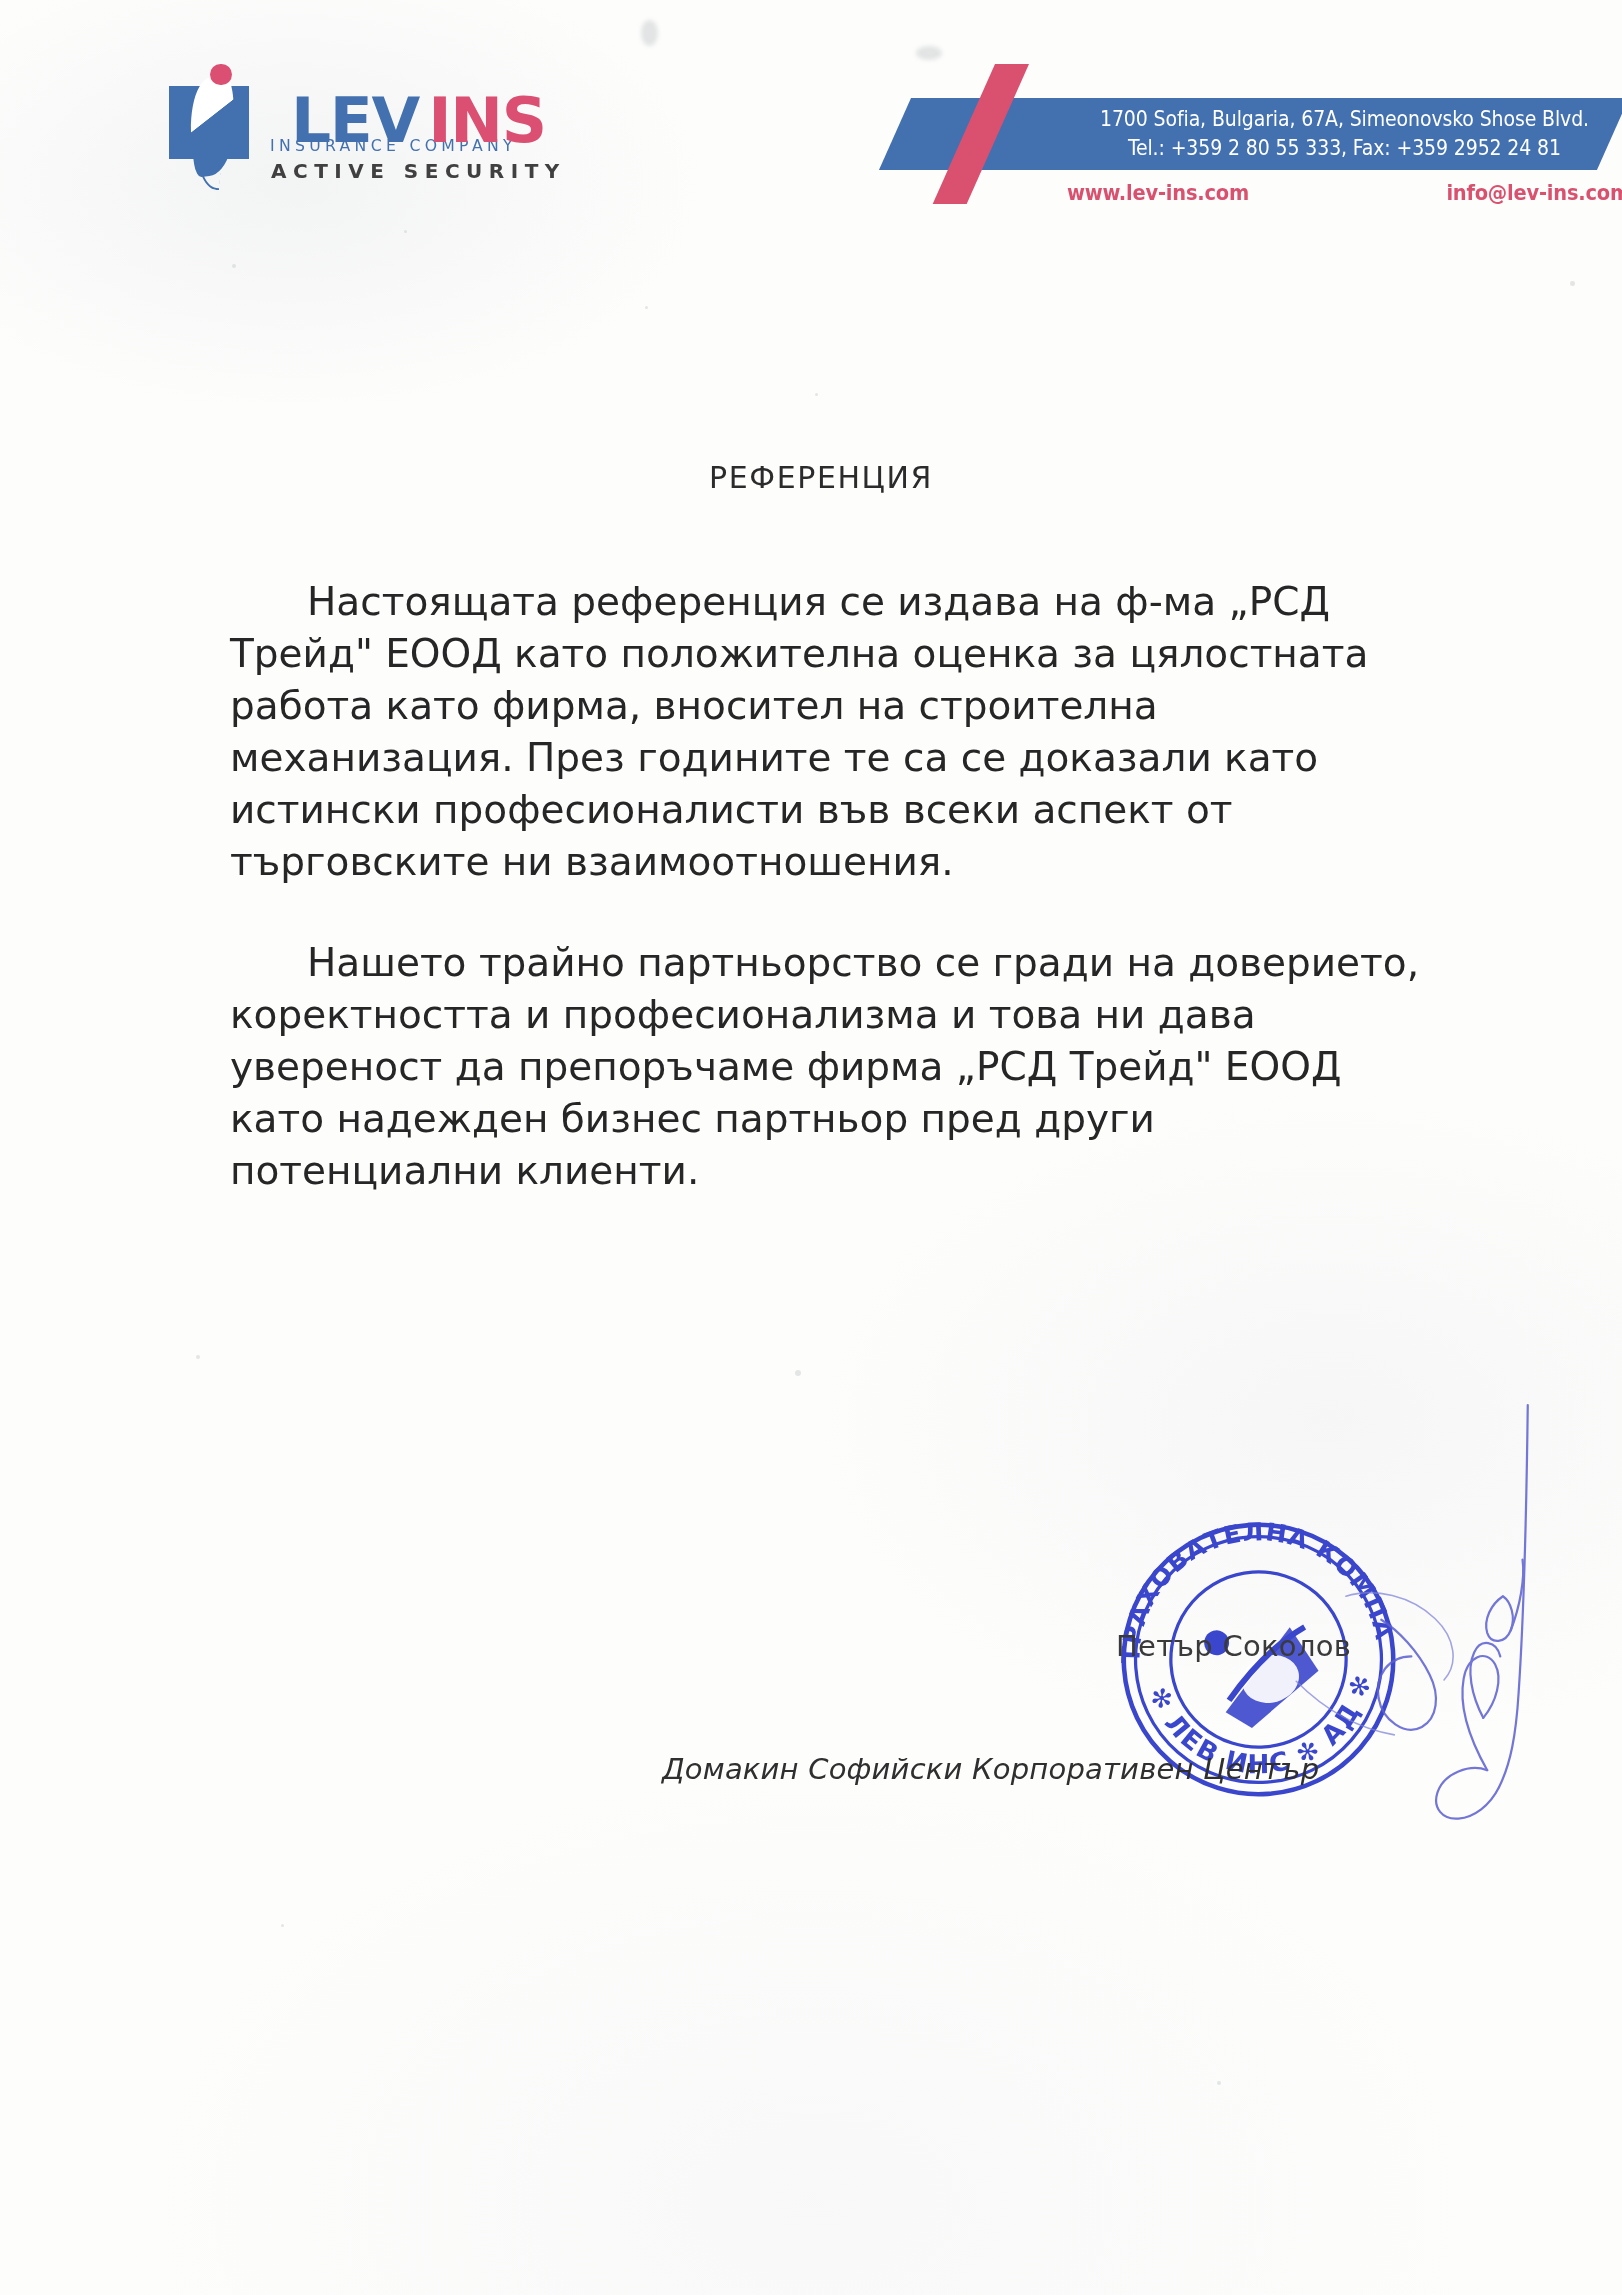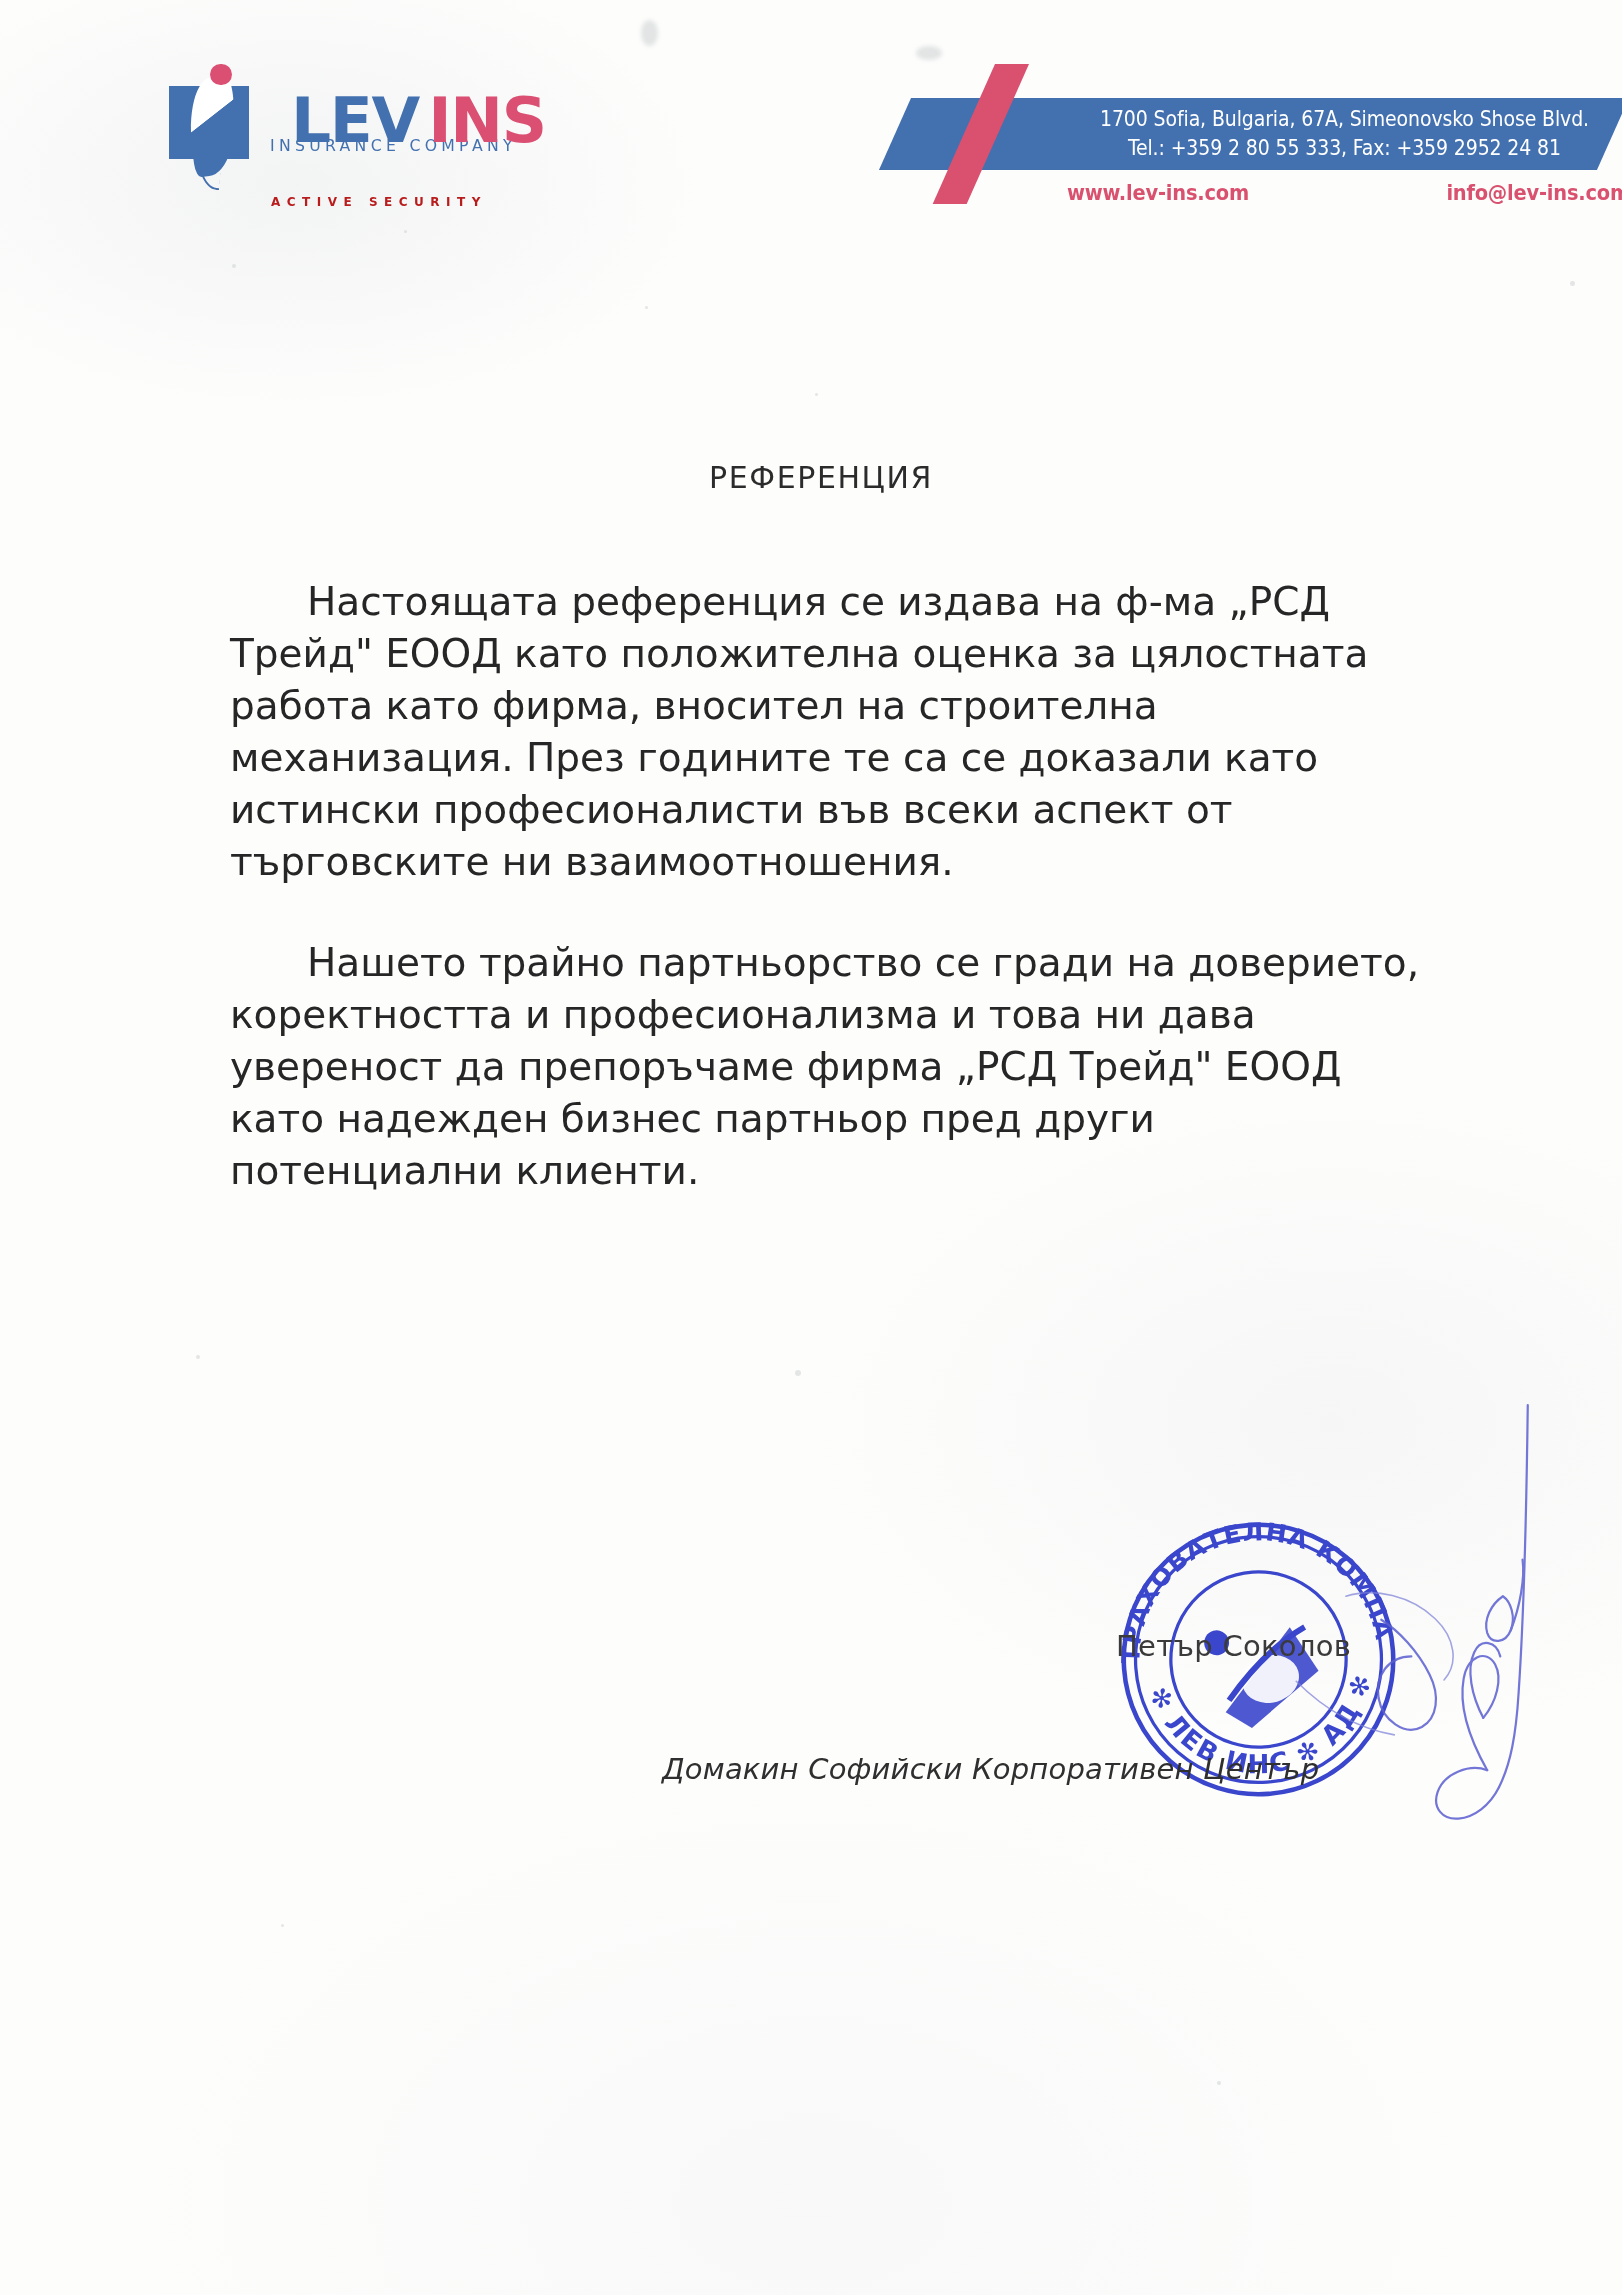--- a/index.html
+++ b/index.html
@@ -106,26 +106,25 @@
     font-weight: 800;
     letter-spacing: -1.3px;
     line-height: 1;
     white-space: nowrap;
   }
   .logo-word .lev { color: #4371b0; margin-left: 24px; }
   .logo-word .ins { color: #da4f72; margin-left: 9.2px; }
   .logo-tagline-bottom {
     position: absolute;
     left: 102px; top: 99px;
-    font-size: 12px;
+    font-size: 20px;
     letter-spacing: 6.5px;
-    color: #b91c1c;
+    color: #404040;
     font-weight: 700;
     white-space: nowrap;
-    margin-top: 36px;
   }
 
   
   .banner {
     position: absolute;
     left: 903px;
     top: 64px;
     width: 726px;
     height: 144px;
   }

